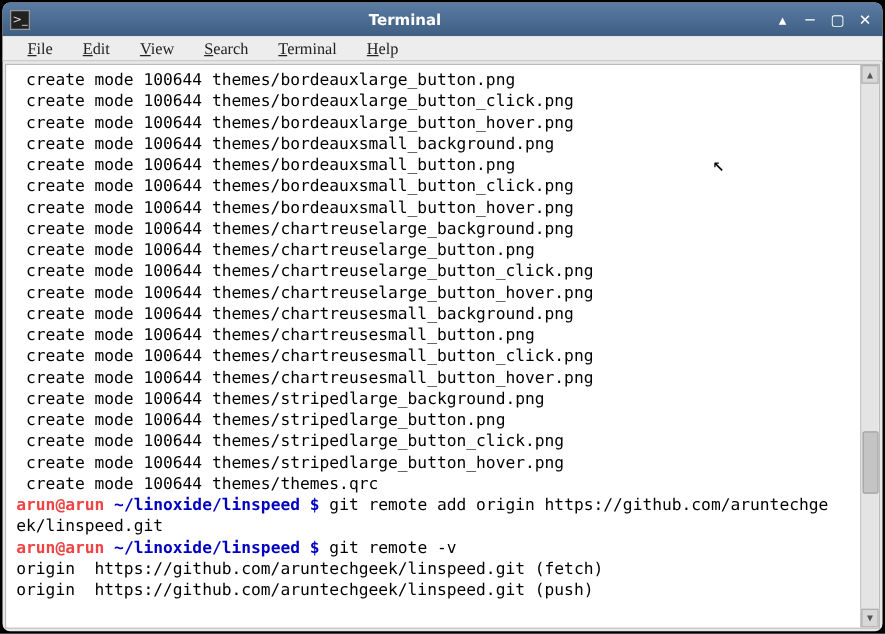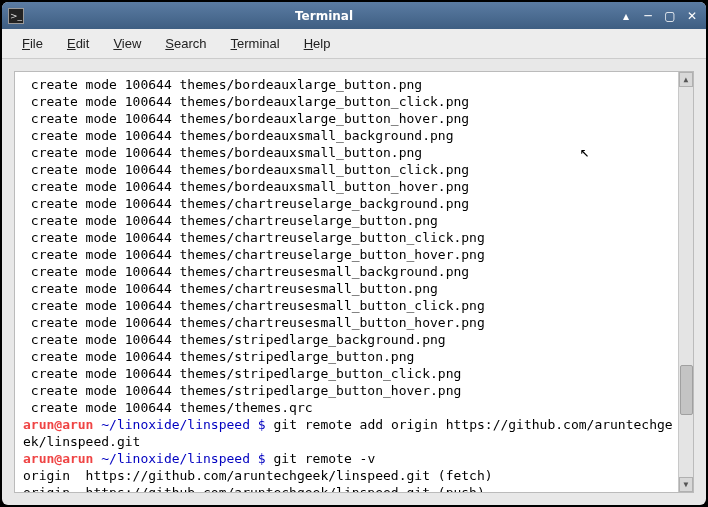--- a/index.html
+++ b/index.html
@@ -57,42 +57,42 @@
       width: 16px;
       height: 16px;
       display: flex;
       align-items: center;
       justify-content: center;
       cursor: pointer;
       font-size: 12px;
       color: #fff;
     }
     .menubar {
-      height: 30px;
+      height: 20px;
       background: #ededed;
       border-bottom: 1px solid #ccc;
       display: flex;
       align-items: center;
       padding: 0 10px;
       gap: 4px;
-      font-family: Liberation Sans, sans-serif;
+      font-family: Liberation Serif, serif;
       font-size: 13px;
       color: #222;
     }
     .menu-item {
       padding: 3px 10px;
       cursor: pointer;
     }
     .menu-item .ul { text-decoration: underline; }
     .terminal-wrap {
       flex: 1;
       display: flex;
       background: #fff;
       border: 1px solid #bbb;
-      margin: 12px;
+      margin: 2px;
       overflow: hidden;
       position: relative;
     }
     .terminal {
       flex: 1;
       background: #fff;
       color: #000;
       padding: 4px 8px;
       font-family: "DejaVu Sans Mono", "Liberation Mono", monospace;
       font-size: 13px;
@@ -124,21 +124,21 @@
       position: absolute;
       width: 13px;
       left: 1px;
       top: 293px;
       height: 50px;
       background: #c4c4c4;
       border: 1px solid #a0a0a0;
       border-radius: 2px;
     }
     .green { color: #ef4444; font-weight: bold; }
-    .blue { color: #0000c0; font-weight: normal; }
+    .blue { color: #0000c0; font-weight: bold; }
     .cursor-ptr {
       position: absolute;
       top: 70px;
       left: 565px;
       font-size: 16px;
       color: #000;
       pointer-events: none;
     }
   </style>
 </head>

